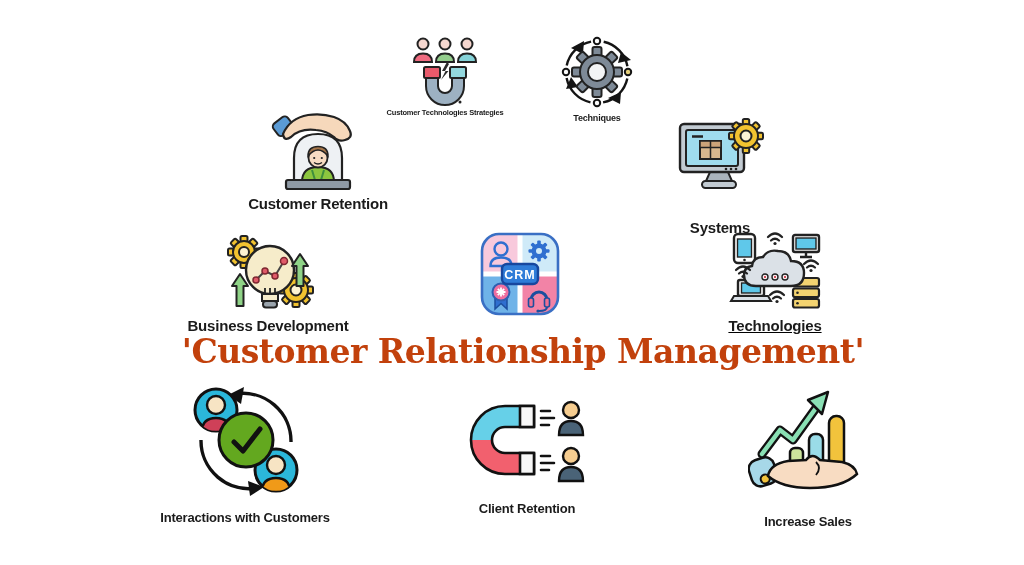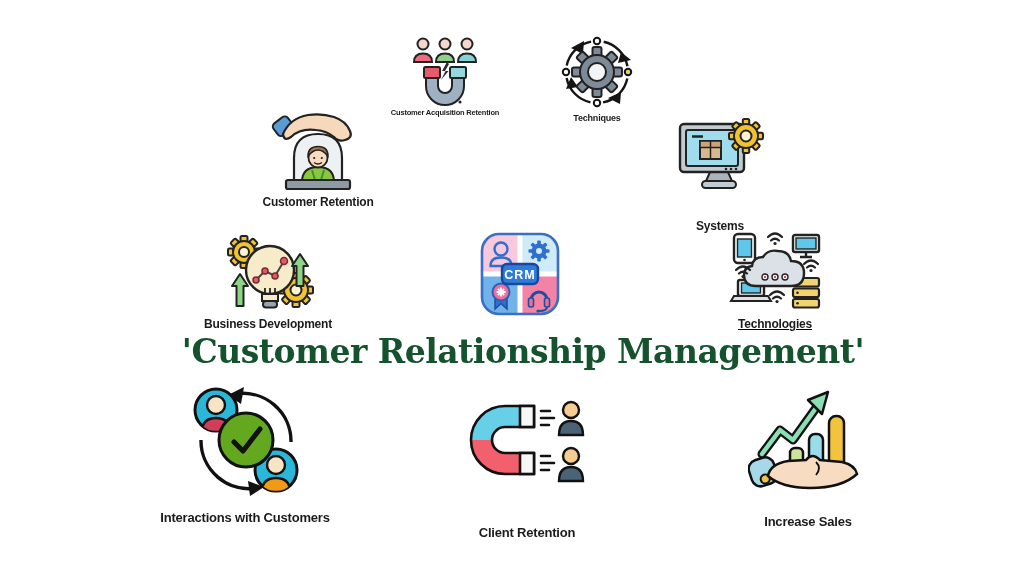--- a/index.html
+++ b/index.html
@@ -2,24 +2,24 @@
 <html><head>
 <meta charset="utf-8">
 <style>
   html,body{margin:0;padding:0;background:#ffffff;}
   .stage{position:relative;width:1024px;height:565px;background:#ffffff;overflow:hidden;
          font-family:"Liberation Sans",sans-serif;}
   .node{position:absolute;display:flex;flex-direction:column;align-items:center;}
   .lbl{color:#1b1b1b;font-weight:600;white-space:nowrap;letter-spacing:-0.2px;line-height:1.1;}
   .lbl-xs{font-size:7.5px;margin-top:3px;}
   .lbl-s{font-size:9px;margin-top:2px;}
-  .lbl-m{font-size:12px;margin-top:2px;}
+  .lbl-m{font-size:15px;margin-top:2px;}
   .lbl-lg{font-size:13px;}
   .title{position:absolute;left:22px;top:332px;width:1002px;text-align:center;
-         font-family:"DejaVu Serif",serif;font-weight:700;font-size:33px;color:#14532d;
+         font-family:"DejaVu Serif",serif;font-weight:700;font-size:33px;color:#c2410c;
          letter-spacing:-0.5px;}
   svg{display:block;}
 </style>
 </head>
 <body>
 
 <div class="stage">
 
   <div class="node" style="left:370px;top:36px;width:150px;">
     <svg width="86" height="70" viewBox="0 0 86 70">
@@ -30,21 +30,21 @@
         <path d="M34,26 Q34,17.5 43,17.5 Q52,17.5 52,26 Z" fill="#93cd8c"></path>
         <circle cx="65" cy="8" r="5.5" fill="#f6d7cf"></circle>
         <path d="M56,26 Q56,17.5 65,17.5 Q74,17.5 74,26 Z" fill="#85d3d8"></path>
         <path d="M24,42 L24,50 A19,19 0 0 0 62,50 L62,42 L50,42 L50,50 A7,7 0 0 1 36,50 L36,42 Z" fill="#9db1c2" stroke-linejoin="round"></path>
         <rect x="22" y="31" width="16" height="11" rx="1.5" fill="#e85a6b"></rect>
         <rect x="48" y="31" width="16" height="11" rx="1.5" fill="#93d8de"></rect>
       </g>
       <path d="M45,26 L40,35 H43.5 L39,44 L46.5,35 H43 L47,28 Z" fill="#2b2b2b"></path>
       <circle cx="58" cy="66" r="1.5" fill="#222"></circle>
     </svg>
-    <div class="lbl lbl-xs">Customer Acquisition Retention</div>
+    <div class="lbl lbl-xs">Customer Technologies Strategies</div>
   </div>
 
   <div class="node" style="left:552px;top:32px;width:90px;">
     <svg width="80" height="80" viewBox="0 0 80 80">
       <circle cx="40" cy="40" r="31" fill="none" stroke="#141414" stroke-width="2.4" stroke-dasharray="36 12.7" transform="rotate(12 40 40)"></circle>
       <polygon points="27,9 14,16 26,22" fill="#141414"></polygon>
       <polygon points="64,20 74,28 61,31" fill="#141414"></polygon>
       <polygon points="64,60 51,66 63,72" fill="#141414"></polygon>
       <polygon points="9,57 14,45 21,55" fill="#141414"></polygon>
       <circle cx="40" cy="9" r="3.2" fill="#fcfcfc" stroke="#141414" stroke-width="2"></circle>
@@ -304,21 +304,21 @@
         <path d="M81,23 h9 M81,30 h13 M81,37 h8"></path>
         <path d="M81,68 h9 M81,75 h13 M81,82 h8"></path>
       </g>
       <g stroke="#111" stroke-width="2.4">
         <circle cx="111" cy="22" r="8" fill="#f6cd90"></circle>
         <path d="M99,47 Q99,33 111,33 Q123,33 123,47 Z" fill="#4a6377"></path>
         <circle cx="111" cy="68" r="8" fill="#f6cd90"></circle>
         <path d="M99,93 Q99,79 111,79 Q123,79 123,93 Z" fill="#4a6377"></path>
       </g>
     </svg>
-    <div class="lbl lbl-lg" style="margin-top:28px;">Client Retention</div>
+    <div class="lbl lbl-lg" style="margin-top:4px;">Client Retention</div>
   </div>
 
   <div class="node" style="left:728px;top:380px;width:160px;">
     <svg width="120" height="120" viewBox="0 0 120 120">
       <path d="M14,74 L32,50 L45,60 L68,28" stroke="#111" stroke-width="9" fill="none" stroke-linejoin="round" stroke-linecap="round"></path>
       <path d="M14,74 L32,50 L45,60 L68,28" stroke="#8ae0b4" stroke-width="4.5" fill="none" stroke-linejoin="round" stroke-linecap="round"></path>
       <polygon points="60,20 80,12 74,34" fill="#8ae0b4" stroke="#111" stroke-width="2.5" stroke-linejoin="round"></polygon>
       <rect x="42" y="68" width="13" height="26" rx="5" fill="#cde49c" stroke="#111" stroke-width="2.5"></rect>
       <rect x="61" y="54" width="14" height="40" rx="6" fill="#9adce8" stroke="#111" stroke-width="2.5"></rect>
       <rect x="81" y="36" width="15" height="58" rx="7" fill="#f2c33c" stroke="#111" stroke-width="2.5"></rect>

